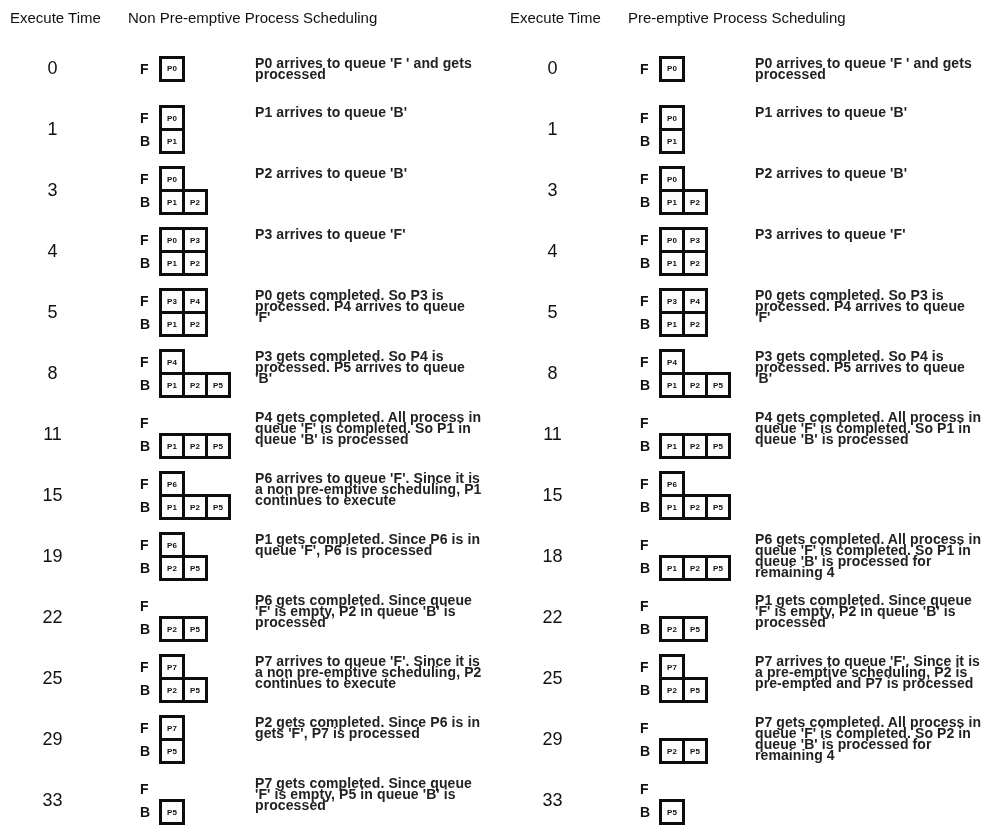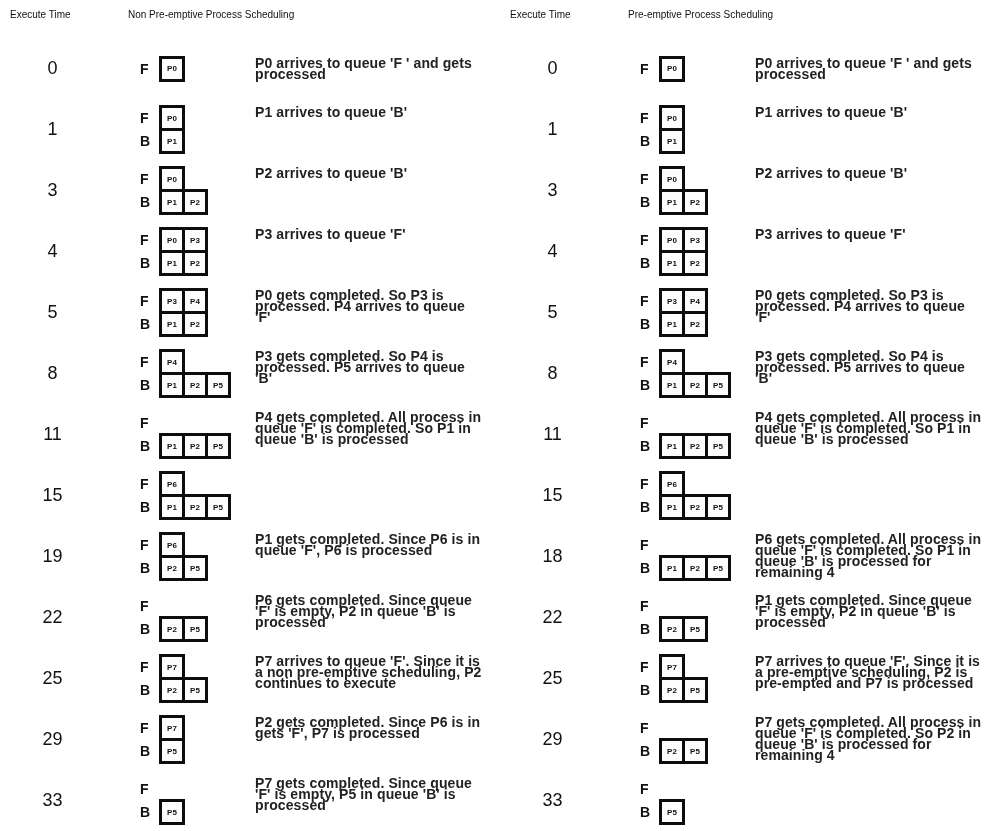--- a/index.html
+++ b/index.html
@@ -5,21 +5,21 @@
   * { margin:0; padding:0; box-sizing:border-box; }
   html,body { background:#ffffff; }
   body {
     width:1000px; height:831px;
     font-family:"Liberation Sans", sans-serif;
     color:#1a1a1a;
     overflow:hidden;
   }
   .container { display:flex; width:1000px; height:831px; }
   .panel { width:500px; height:831px; }
-  .panel-header { display:flex; height:38px; padding-top:9px; font-size:10px; color:#111; }
+  .panel-header { display:flex; height:38px; padding-top:9px; font-size:15px; color:#111; }
   .exec-header { width:120px; padding-left:10px; white-space:nowrap; }
   .panel-title { padding-left:8px; white-space:nowrap; }
   .row { display:flex; align-items:center; height:61px; }
   .time { width:105px; text-align:center; font-size:18px; color:#111; }
   .content { flex:1; display:flex; align-items:flex-start; }
   .queues { width:130px; padding-left:35px; flex-shrink:0; }
   .qrow { display:flex; align-items:center; height:26px; }
   .b-row { margin-top:-3px; }
   .qlabel { width:19px; font-size:14px; font-weight:bold; color:#111; flex-shrink:0; }
   .boxes { display:flex;justify-content:center; }
@@ -208,20 +208,21 @@
         </div>
         <div class="qrow b-row">
           <span class="qlabel">B</span>
           <span class="boxes">
                   <span class="pbox">P1</span>
                   <span class="pbox">P2</span>
                   <span class="pbox">P5</span>
                 </span>
         </div>
       </div>
+      <div class="desc">P6 arrives to queue 'F'. Since it is a non pre-emptive scheduling, P1 continues to execute</div>
     </div>
   </div>
 
   <div class="row">
     <div class="time">19</div>
     <div class="content">
       <div class="queues">
         <div class="qrow f-row">
           <span class="qlabel">F</span>
           <span class="boxes">

